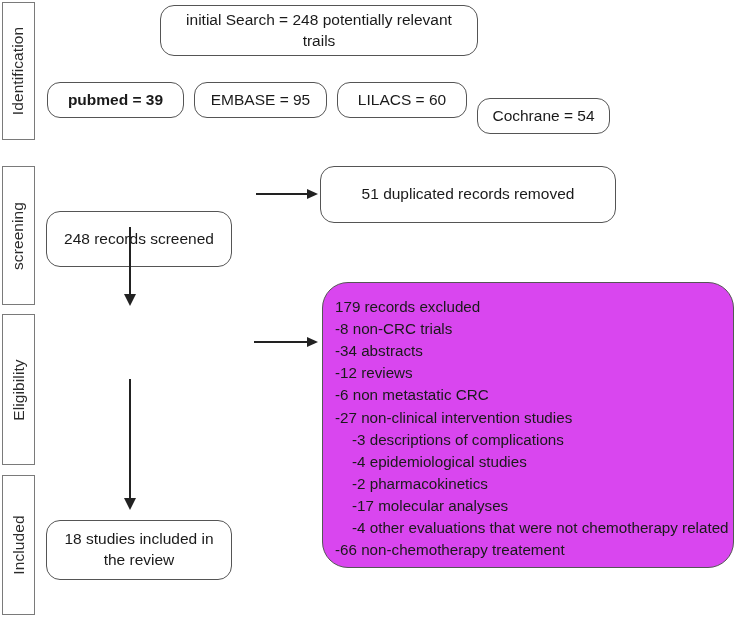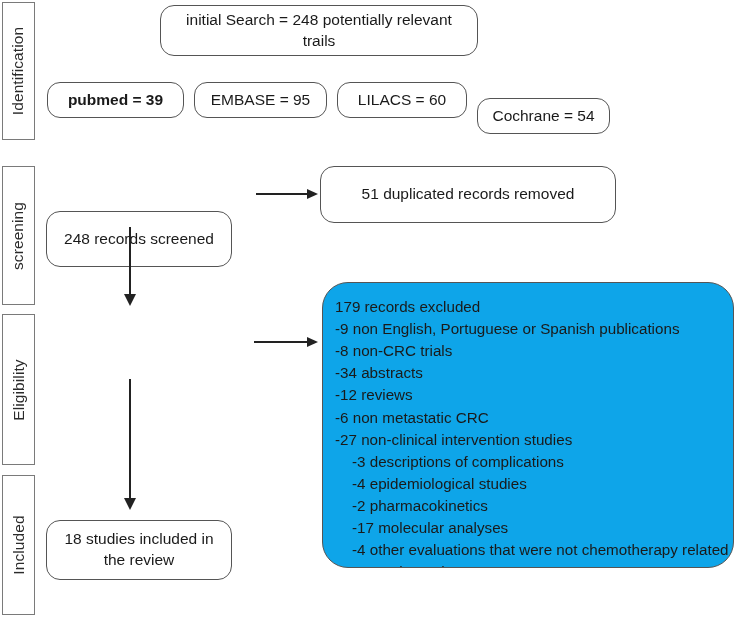--- a/index.html
+++ b/index.html
@@ -55,21 +55,21 @@
   }
   .node.r-lg  { border-radius: 14px; }
   .node.r-pill{ border-radius: 13px; }
 
   
   .panel {
     position: absolute;
     box-sizing: border-box;
     border: 1.4px solid #555555;
     border-radius: 26px;
-    background: #0ea5e9;
+    background: #d946ef;
     padding: 13px 8px 10px 12px;
     font-size: 15.2px;
     line-height: 1.455;
     color: #1a1a1a;
     white-space: nowrap;
     overflow: hidden;
   }
   .panel .row { display: block; }
   .panel .row.indent { padding-left: 17px; }
 
@@ -168,21 +168,20 @@
   </div>
 
 
   <div class="arrow" style="left:254px; top:334px; width:65px; height:16px;">
     <span class="shaft-h" style="width:54px;"></span>
     <span class="head-r" style="left:53px;"></span>
   </div>
 
   <div class="panel" style="left:322px; top:282px; width:412px; height:286px;">
     <span class="row">179 records excluded</span>
-    <span class="row">-9 non English, Portuguese or Spanish publications</span>
     <span class="row">-8 non-CRC trials</span>
     <span class="row">-34 abstracts</span>
     <span class="row">-12 reviews</span>
     <span class="row">-6 non metastatic CRC</span>
     <span class="row">-27 non-clinical intervention studies</span>
     <span class="row indent">-3 descriptions of complications</span>
     <span class="row indent">-4 epidemiological studies</span>
     <span class="row indent">-2 pharmacokinetics</span>
     <span class="row indent">-17 molecular analyses</span>
     <span class="row indent">-4 other evaluations that were not chemotherapy related</span>

